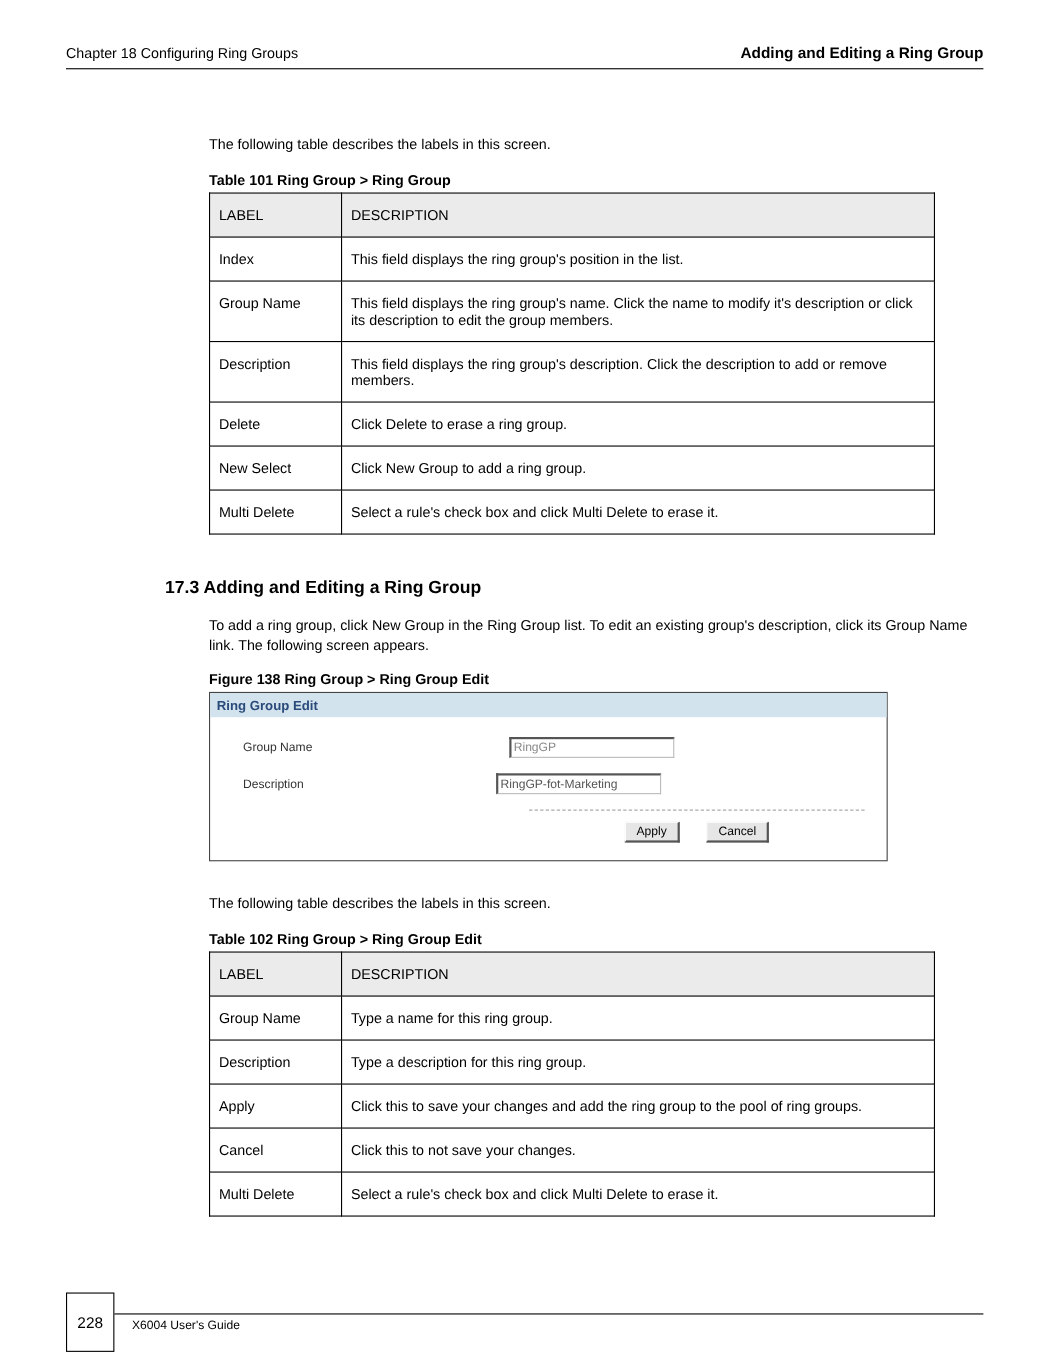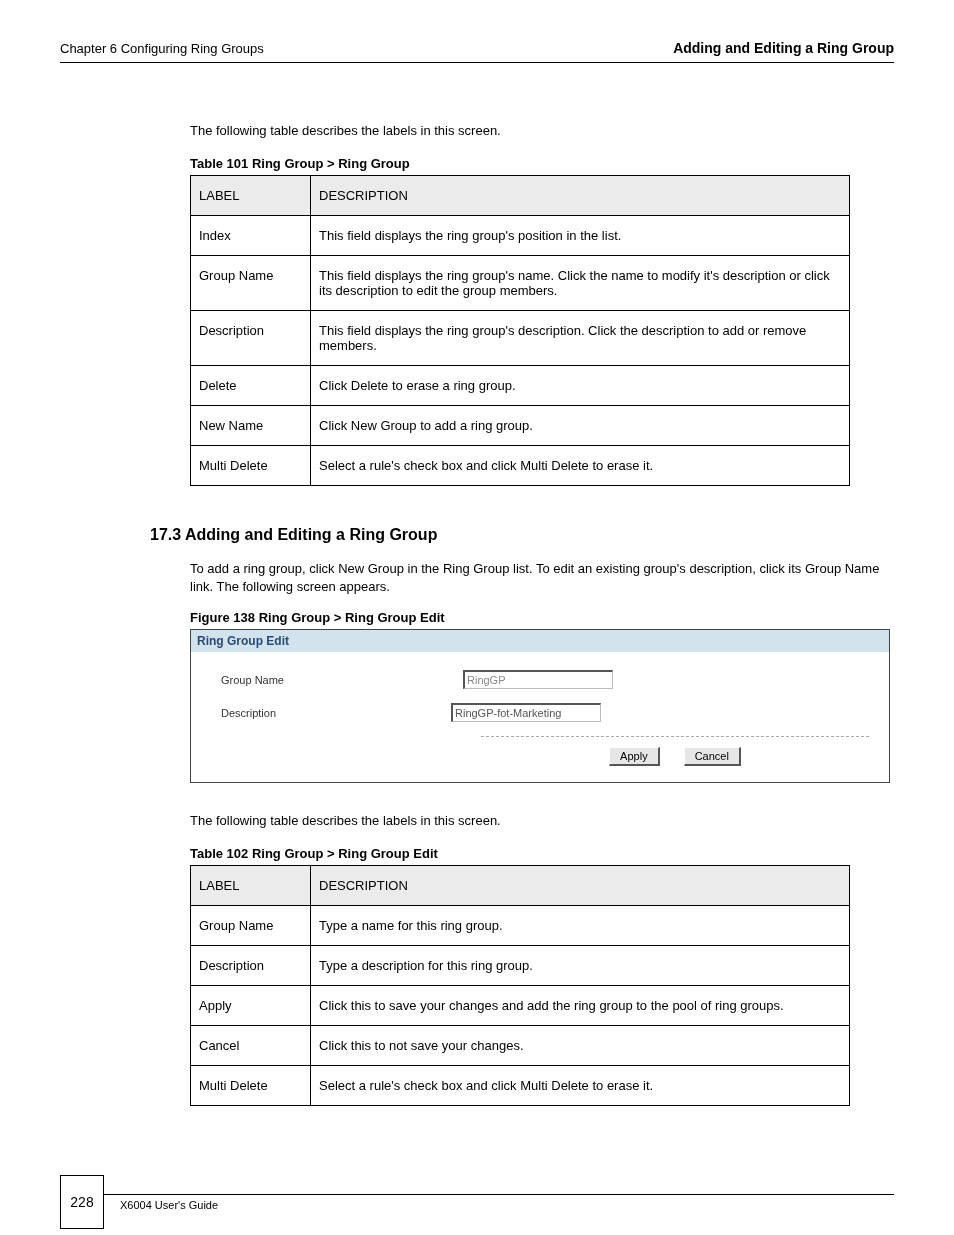--- a/index.html
+++ b/index.html
@@ -78,21 +78,21 @@
   }
   .figure-caption {
     margin-left: 130px;
     font-weight: bold;
     margin-bottom: 4px;
     font-size: 13px;
   }
   
   .screenshot-panel {
     margin-left: 130px;
-    width: 700px;
+    width: 617px;
     border: 1px solid #444;
     background: #fff;
     margin-bottom: 30px;
   }
   .panel-header {
     background: #d3e3ee;
     color: #2a4a7a;
     font-family: Verdana, Arial, sans-serif;
     font-weight: bold;
     font-size: 12px;
@@ -174,21 +174,21 @@
     top: 4px;
     font-size: 11px;
   }
 </style>
 </head>
 <body>
 
 <div class="page">
 
   <div class="top-header">
-    <div class="chapter-label">Chapter 6 Configuring Ring Groups</div>
+    <div class="chapter-label">Chapter 18 Configuring Ring Groups</div>
     <div class="chapter-title">Adding and Editing a Ring Group</div>
   </div>
 
   <div class="intro-text">The following table describes the labels in this screen.</div>
   <div class="table-caption">Table 101   Ring Group &gt; Ring Group</div>
 
   <table class="desc-table">
     <thead>
       <tr>
         <th class="label-col">LABEL</th>
@@ -206,21 +206,21 @@
       </tr>
       <tr>
         <td class="label-col">Description</td>
         <td>This field displays the ring group's description. Click the description to add or remove members.</td>
       </tr>
       <tr>
         <td class="label-col">Delete</td>
         <td>Click Delete to erase a ring group.</td>
       </tr>
       <tr>
-        <td class="label-col">New Name</td>
+        <td class="label-col">New Select</td>
         <td>Click New Group to add a ring group.</td>
       </tr>
       <tr>
         <td class="label-col">Multi Delete</td>
         <td>Select a rule's check box and click Multi Delete to erase it.</td>
       </tr>
     </tbody>
   </table>
 
   <div class="section-subheading">17.3  Adding and Editing a Ring Group</div>

